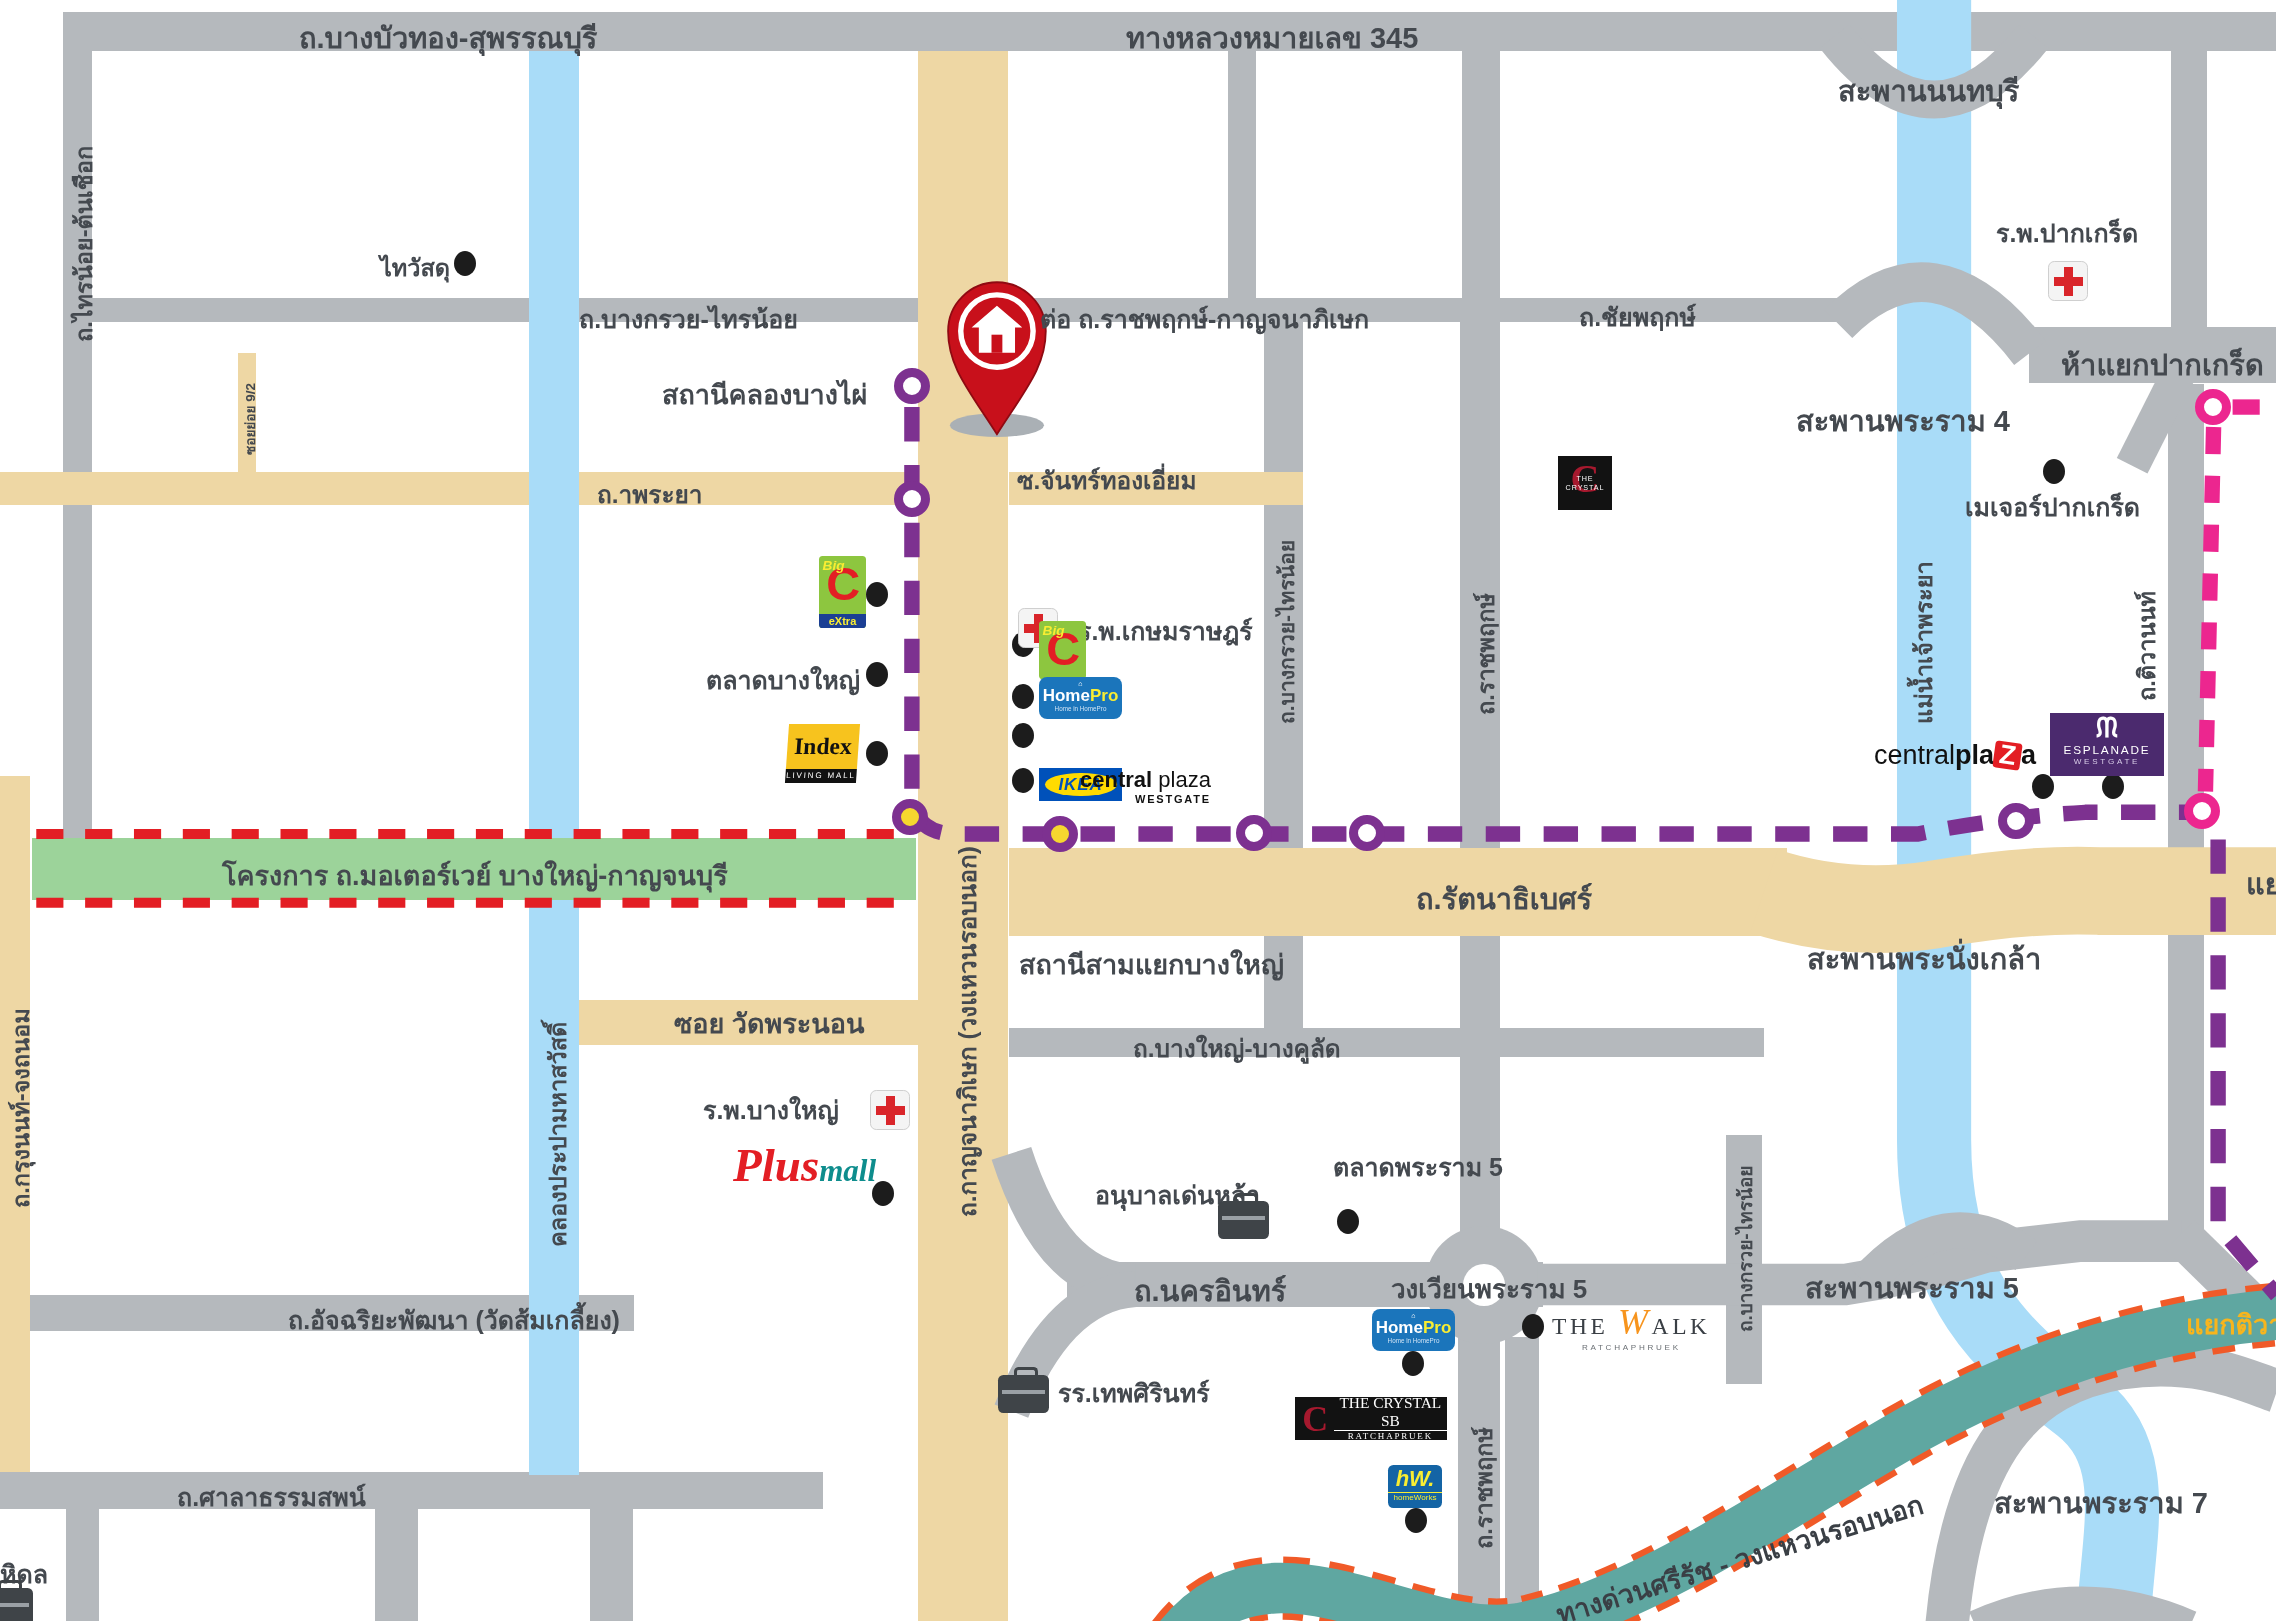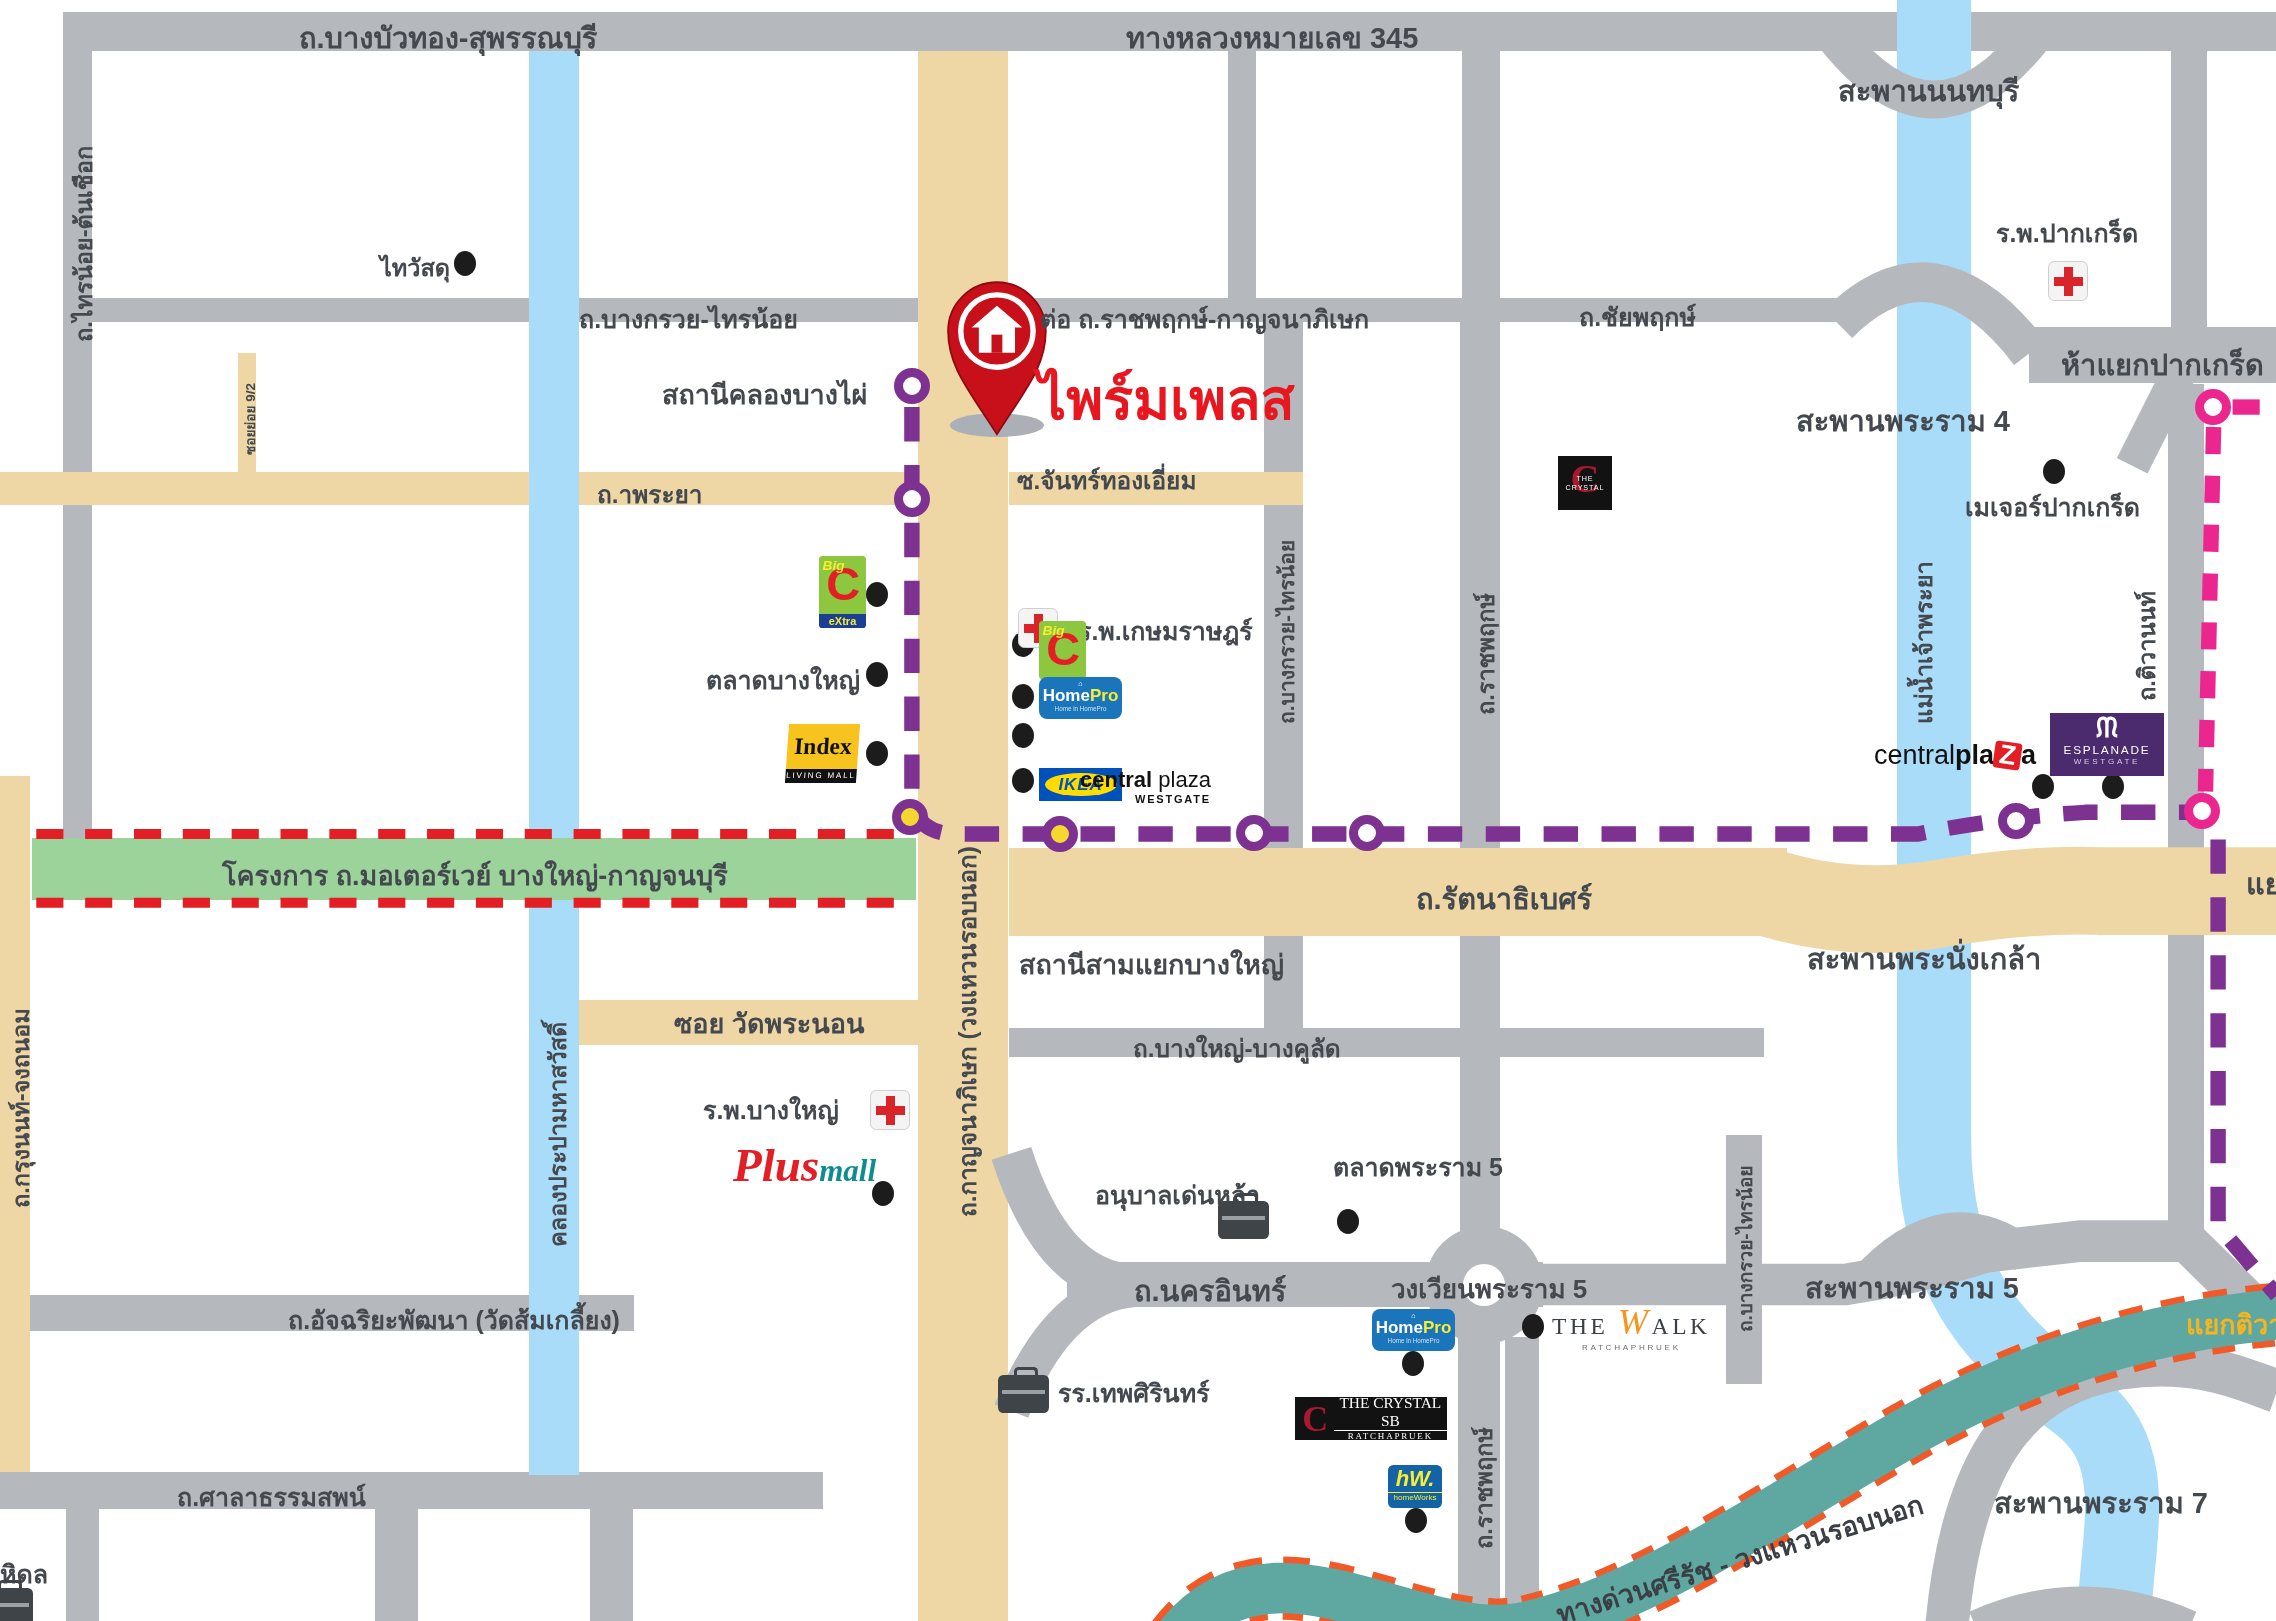--- a/index.html
+++ b/index.html
@@ -287,16 +287,15 @@
     <div class="tx">
       <div class="t1">THE CRYSTAL SB</div>
       <div class="t2">RATCHAPRUEK</div>
     </div>
   </div>
   <div class="hw" style="left:1388px;top:1465px;">
     <div class="t1">hW.</div>
     <div class="t2">homeWorks</div>
   </div>
 
-  <div class="prime" style="left:1038px;top:355px;">ไพร์มเพลส</div>
 
 </div>
 
 
 </body></html>

